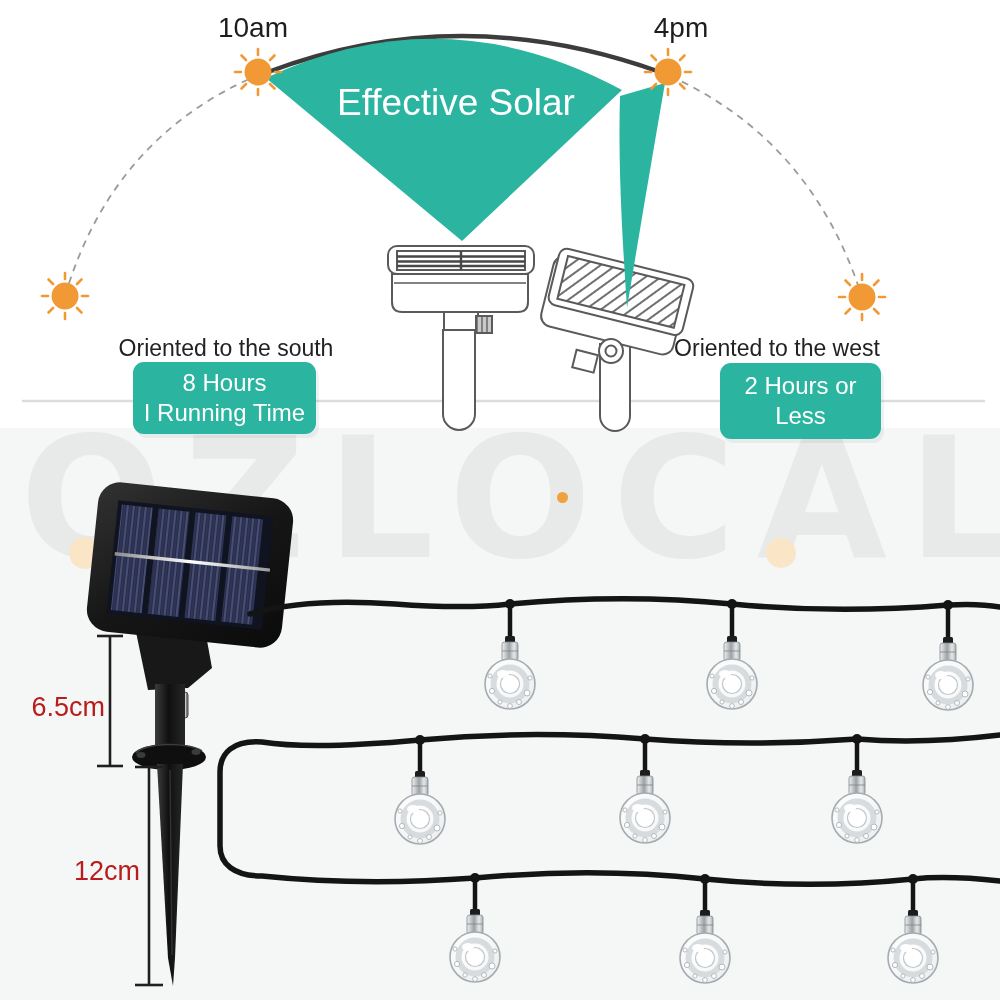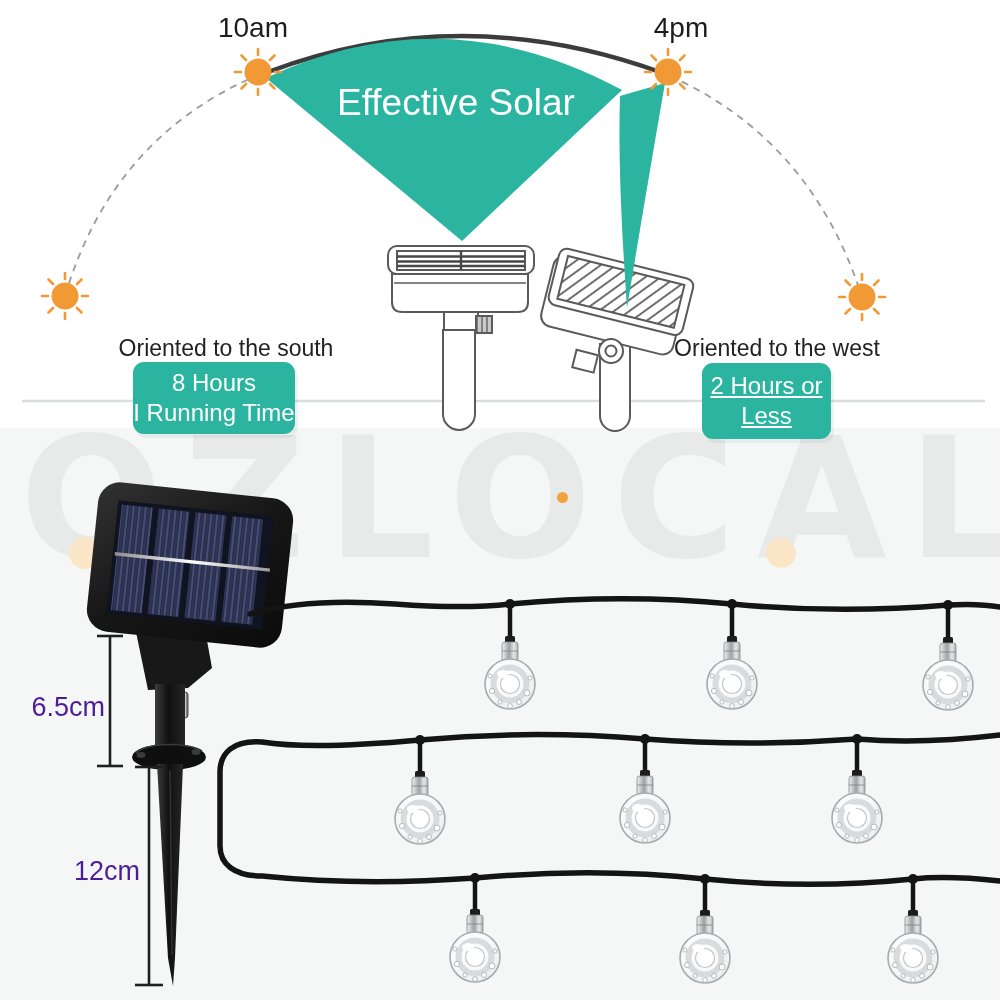--- a/index.html
+++ b/index.html
@@ -22,23 +22,23 @@
   
   .scene{position:absolute;left:0;top:0;z-index:2;}
   .txt{position:absolute;z-index:3;color:var(--ink);}
   .time-label{font-size:28px;transform:translateX(-50%);white-space:nowrap;}
   .fan-label{left:456px;top:86px;transform:translateX(-50%);text-align:center;color:#fff;
              font-size:37px;line-height:33px;white-space:nowrap;}
   .caption{font-size:23px;transform:translateX(-50%);white-space:nowrap;color:#222;}
   .badge{position:absolute;z-index:3;background:var(--teal);border-radius:11px;color:#fff;
          text-align:center;font-size:24px;line-height:30px;display:flex;flex-direction:column;
          justify-content:center;box-shadow:3px 4px 0 rgba(120,150,145,0.12);}
-  .badge.south{left:133px;top:362px;width:162px;height:72px;}
-  .badge.west{left:702px;top:363px;width:129px;height:76px;text-decoration:underline;}
-  .dim-label{font-size:27px;text-align:right;color:#4c1d95;white-space:nowrap;}
+  .badge.south{left:133px;top:362px;width:183px;height:72px;}
+  .badge.west{left:720px;top:363px;width:161px;height:76px;}
+  .dim-label{font-size:27px;text-align:right;color:#b91c1c;white-space:nowrap;}
   .dim-label.d1{left:28px;top:692px;width:77px;}
   .dim-label.d2{left:58px;top:856px;width:82px;}
 </style>
 </head>
 <body>
 
 <div class="stage">
 
   <div class="bg-lower"></div>
 

